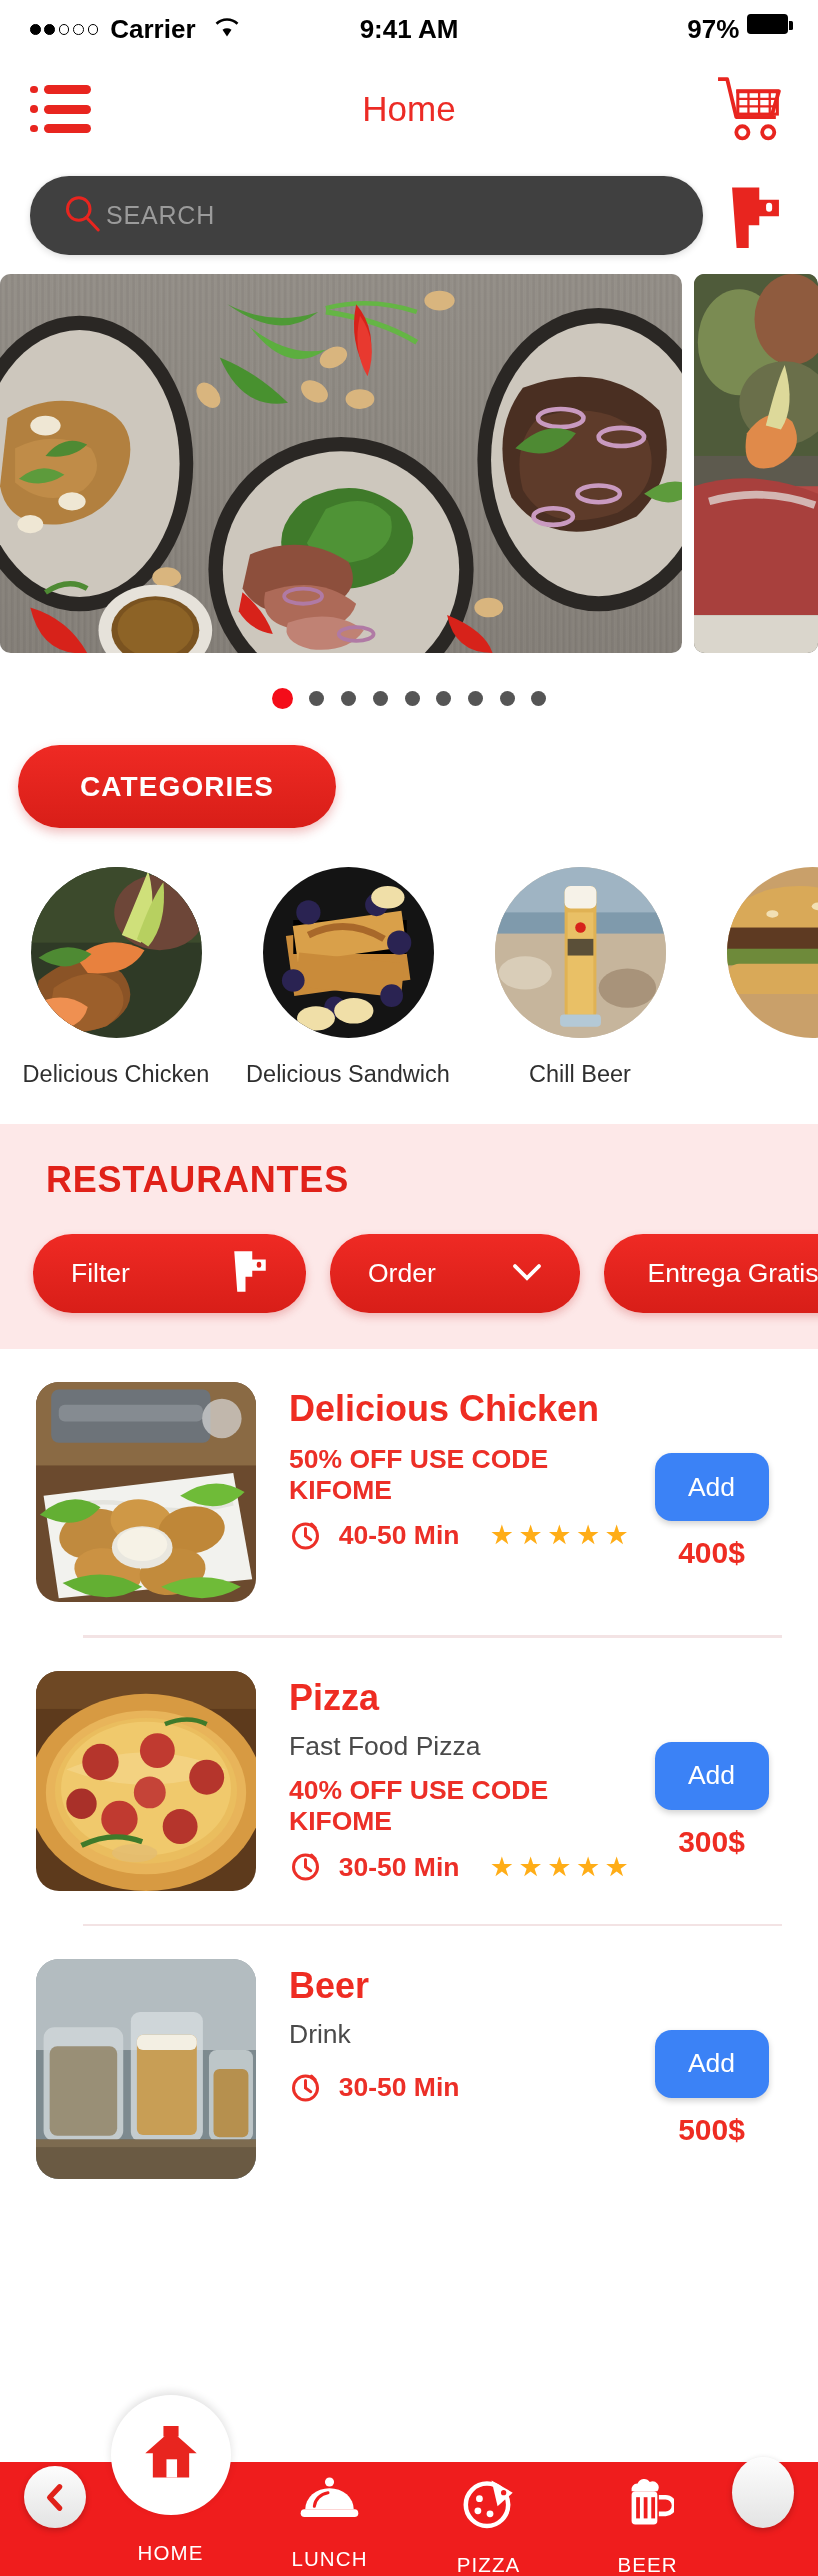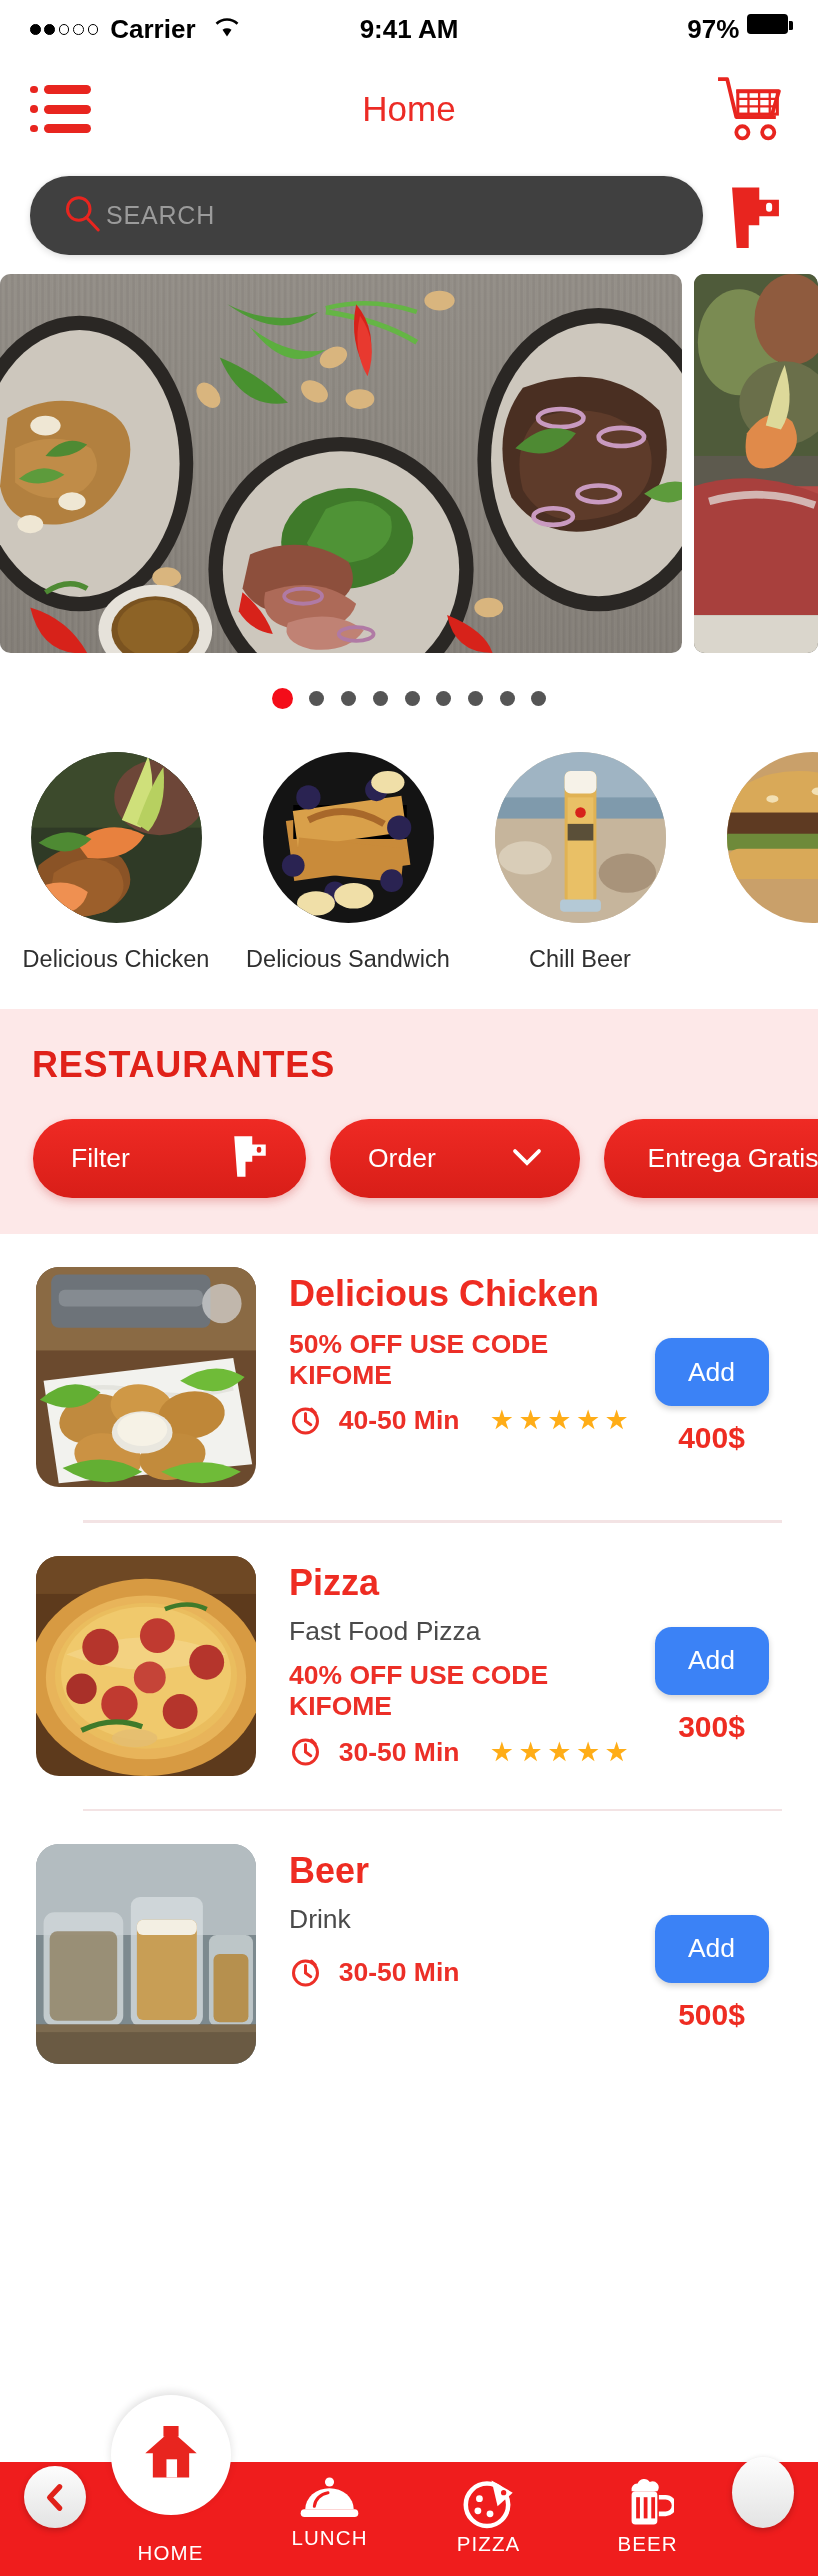--- a/index.html
+++ b/index.html
@@ -64,21 +64,21 @@
     box-shadow: 0 4.5px 10.6px rgba(200,20,20,.28);
   }
   .cats { display:flex; gap:0; padding: 39px 0 0 0; }
   .cat { width:232px; flex:none; display:flex; flex-direction:column; align-items:center; }
   .cat .circ { width:171px; height:171px; border-radius:50%; overflow:hidden; position:relative;}
   .cat .lbl { margin-top:23px; font-size:23.5px; color:#2f2f2f;}
   .cat.partial .circ{ }
 
   
   .rest-sec { margin-top:36px; background:#fde8e8; padding: 35px 0 36px 0; }
-  .rest-title { color:#e02119; font-size:36px; font-weight:bold; padding-left:32px; letter-spacing:0.8px;}
+  .rest-title { color:#e02119; font-size:36px; font-weight:bold; padding-left:46px; letter-spacing:0.8px;}
   .chips { display:flex; gap:24px; padding: 33px 0 0 33px;}
   .chip {
     height:79px; border-radius:39px;
     background: linear-gradient(180deg,#ef2a24 0%, #d81e18 100%);
     color:#fff; font-size:26.5px; display:flex; align-items:center; justify-content:center;
     padding: 0 38px; gap:26px; flex:none; box-shadow:0 3.8px 9px rgba(190,25,25,.25);
   }
   .chip.filter { width:273px; justify-content:space-between;}
   .chip.order { width:250px; justify-content:space-between;}
   .chip.free { width:258px; }
@@ -104,21 +104,21 @@
   .price { color:#ee2c22; font-size:30px; font-weight:bold; margin-top:15px;}
   .divider { height:2.3px; background:#f3e3e4; margin: 33px 36px 0 83px;}
 
   
   .bottom {
     position:absolute; left:0; bottom:0; width:818px; height:114px;
     background:#ef1d1d; display:flex; align-items:flex-start; justify-content:center;
   }
   .navwrap { display:flex; width:818px; align-items:flex-start; padding: 0 0; }
   .navitem { flex:1; display:flex; flex-direction:column; align-items:center; padding-top:13.6px; }
-  .navitem .nlbl { color:#fff; font-size:20.5px; letter-spacing:1.1px; margin-top:0; font-weight:500;}
+  .navitem .nlbl { color:#fff; font-size:20.5px; letter-spacing:1.1px; margin-top:21px; font-weight:500;}
   .navitem.home { position:relative; }
   .homecircle{
     position:absolute; left:50%; transform:translateX(-50%); top:-67px;
     width:120px; height:120px; border-radius:50%; background:#fff;
     display:flex; align-items:center; justify-content:center;
     box-shadow: 0 -3px 9px rgba(0,0,0,.12);
   }
   .navitem.home .nlbl{ margin-top:65px; }
   .arrowbtn{
     position:absolute; bottom:48px; width:62px; height:62px; border-radius:50%;
@@ -304,20 +304,21 @@
     <span class="dot"></span>
     <span class="dot"></span>
     <span class="dot"></span>
     <span class="dot"></span>
     <span class="dot"></span>
     <span class="dot"></span>
     <span class="dot"></span>
     <span class="dot"></span>
   </div>
 
+  <div class="cat-btn">CATEGORIES</div>
 
   <div class="cats">
     <div class="cat">
       <div class="circ">
         <svg width="171" height="171" viewBox="0 0 226 226">
           <rect width="226" height="226" fill="#2f3a26"></rect>
           <rect width="226" height="100" fill="#3c4a2c"></rect>
           <ellipse cx="170" cy="60" rx="60" ry="50" fill="#6d4638"></ellipse>
           <path d="M10 150 q60 -50 110 -10 q30 40 -20 70 q-70 25 -95 -25z" fill="#8a5326"></path>
           <path d="M30 160 q50 -35 85 -5 q20 30 -15 55 q-55 20 -75 -20z" fill="#9c5f2b"></path>

